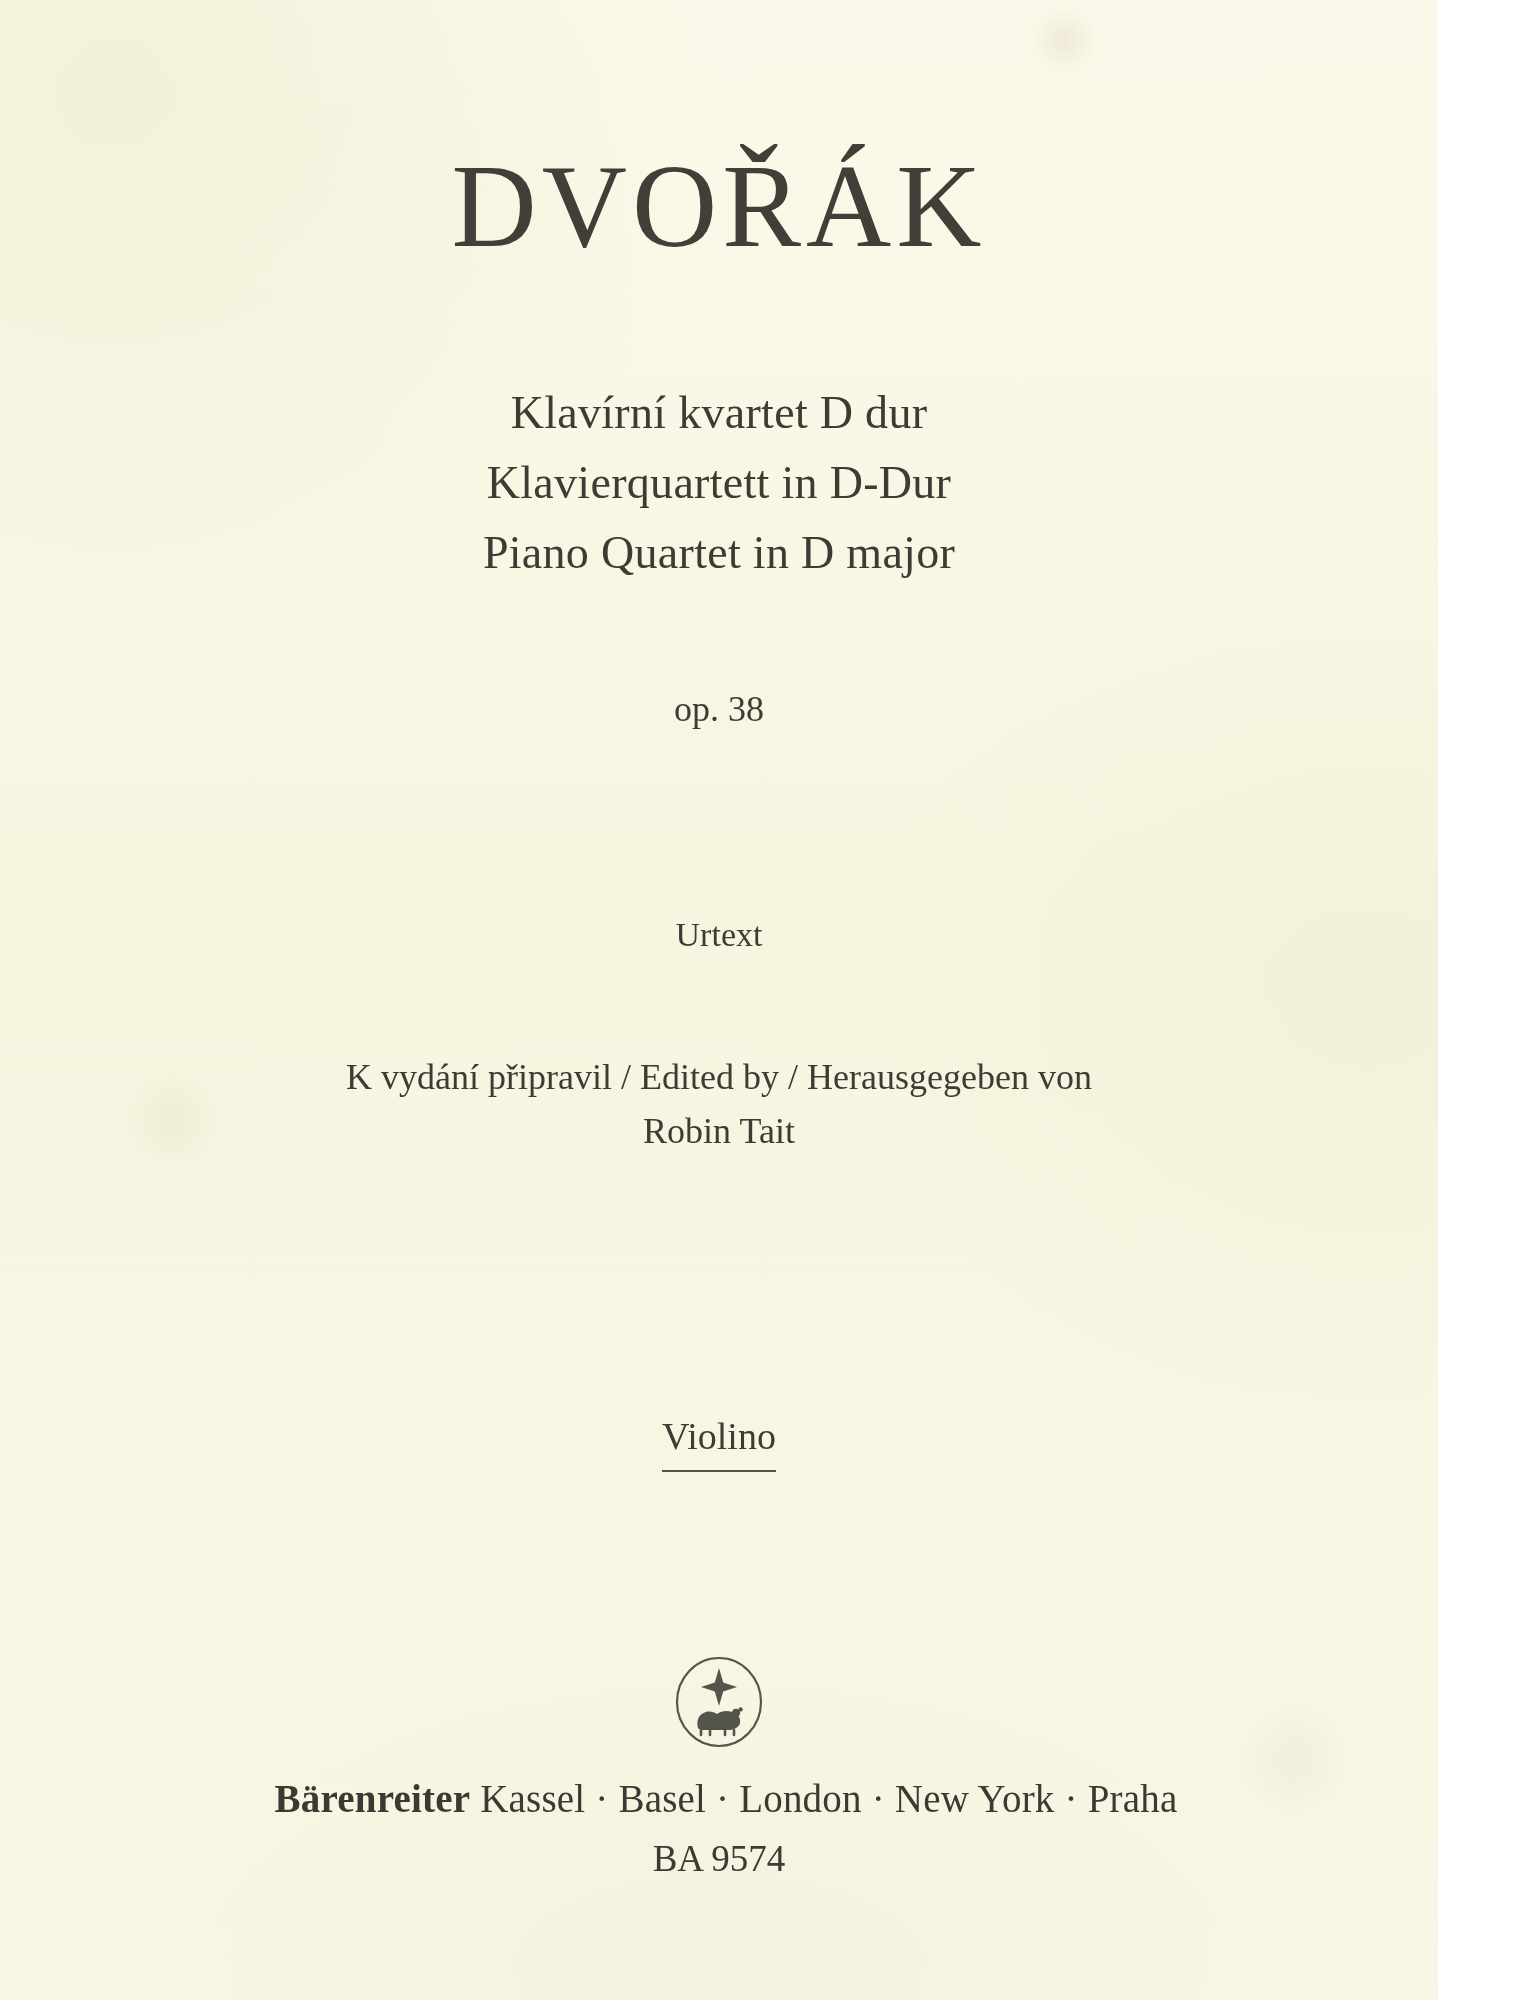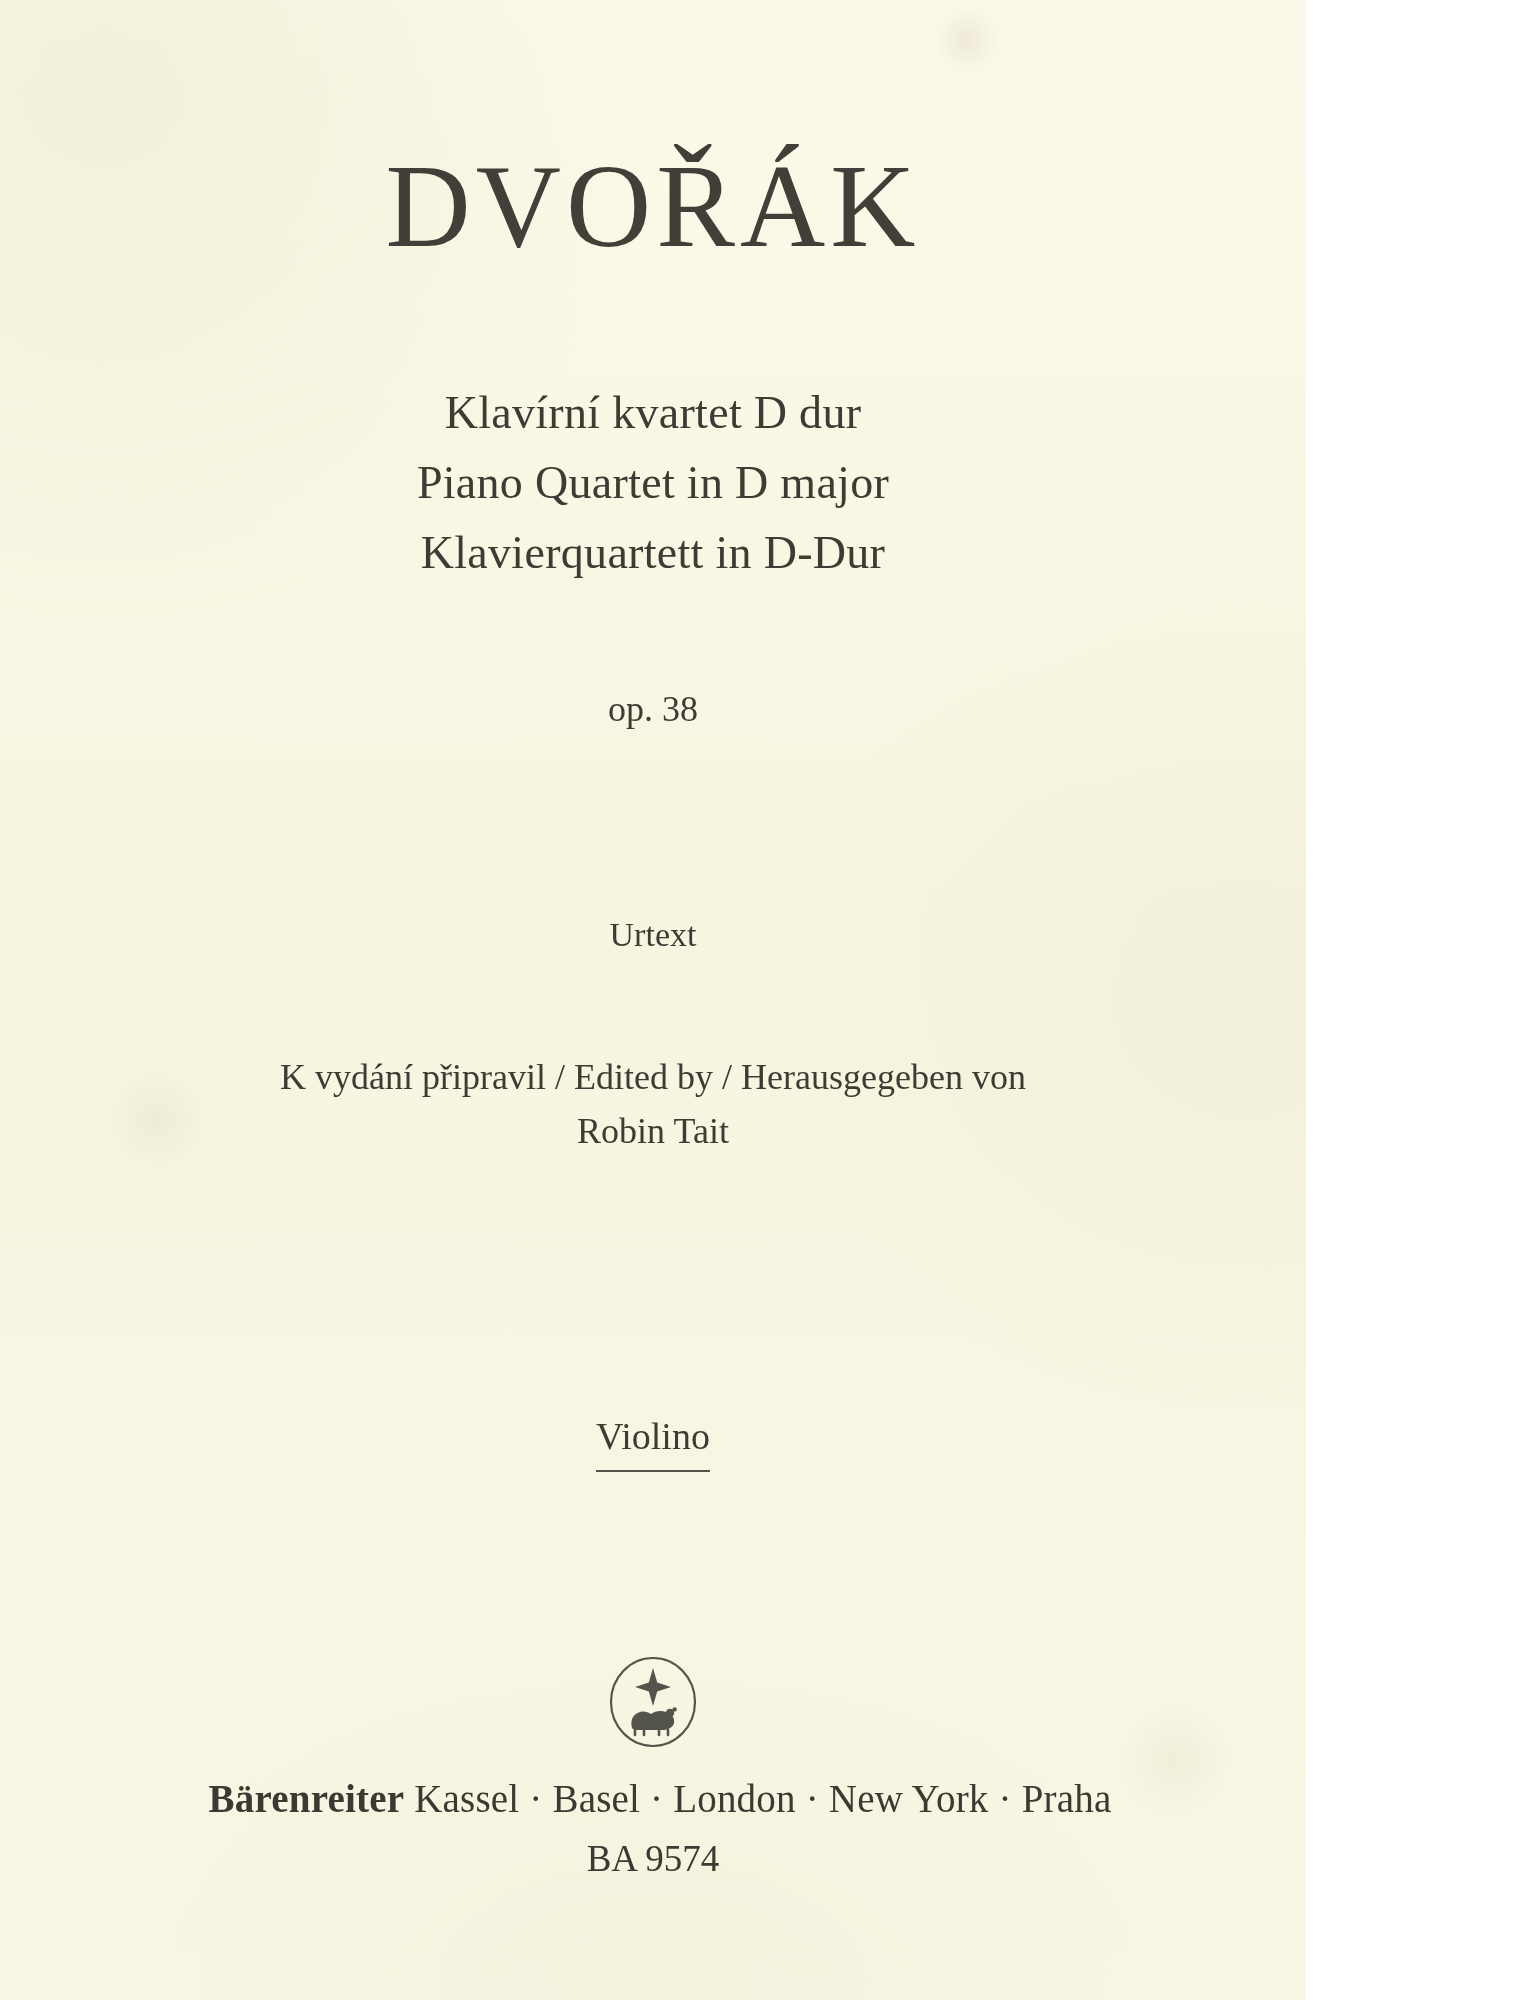--- a/index.html
+++ b/index.html
@@ -9,21 +9,21 @@
   body {
     width: 1534px;
     height: 2000px;
     background: #ffffff;
     font-family: "Liberation Serif", serif;
     overflow: hidden;
   }
 
   .page {
     position: relative;
-    width: 1306px;
+    width: 1438px;
     height: 2000px;
     background: #f7f7e3;
     background-image:
       radial-gradient(ellipse 60% 40% at 8% 4%, rgba(236,232,205,0.55), rgba(236,232,205,0) 70%),
       radial-gradient(ellipse 50% 30% at 95% 50%, rgba(238,234,210,0.45), rgba(238,234,210,0) 70%),
       radial-gradient(ellipse 70% 25% at 50% 99%, rgba(240,237,214,0.5), rgba(240,237,214,0) 70%),
       linear-gradient(180deg, #fbfaea 0%, #f6f5e0 45%, #f8f7e5 100%);
     box-sizing: border-box;
     overflow: hidden;
   }
@@ -130,22 +130,22 @@
 </head>
 <body>
 
 <div class="page">
   <div class="content">
 
     <div class="composer">DVOŘÁK</div>
 
     <div class="titles">
       <div class="title-line">Klavírní kvartet D dur</div>
+      <div class="title-line">Klavierquartett in D-Dur</div>
       <div class="title-line">Piano Quartet in D major</div>
-      <div class="title-line">Klavierquartett in D-Dur</div>
     </div>
 
     <div class="opus">op. 38</div>
 
     <div class="urtext">Urtext</div>
 
     <div class="editor">
       <div>K vydání připravil / Edited by / Herausgegeben von</div>
       <div>Robin Tait</div>
     </div>

